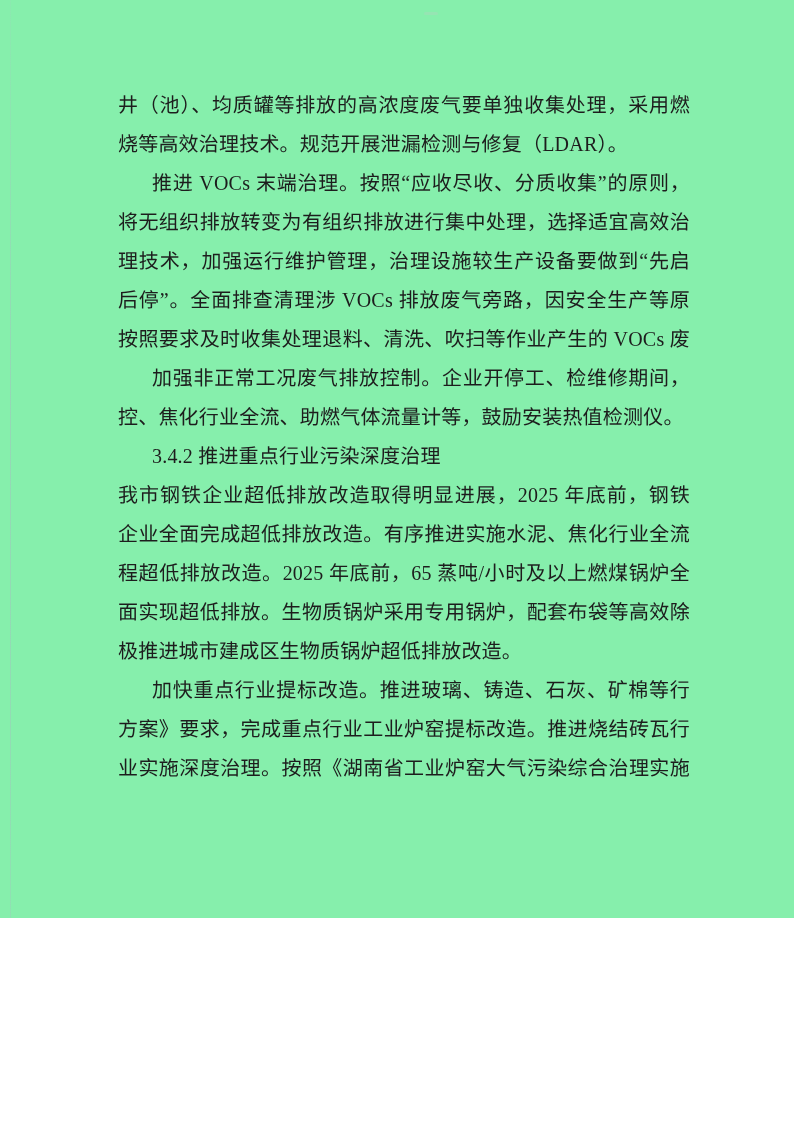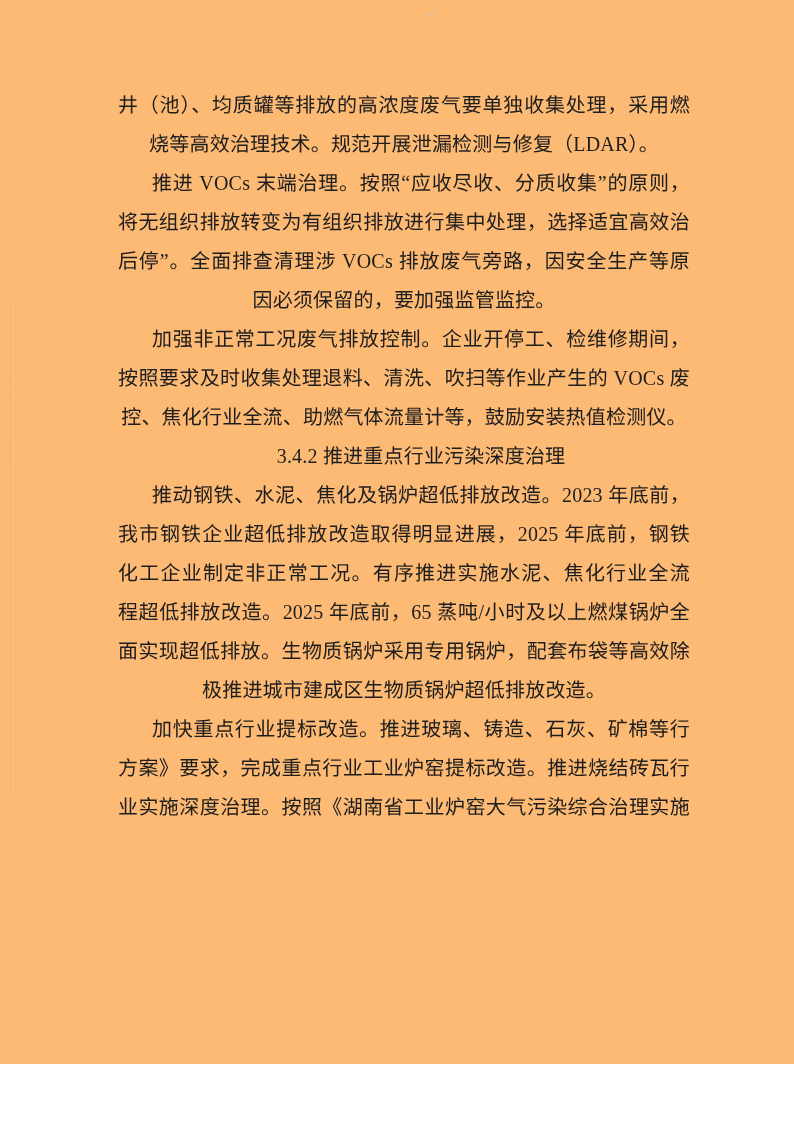--- a/index.html
+++ b/index.html
@@ -3,22 +3,22 @@
 <meta charset="utf-8">
 <style>
   html, body {
     margin: 0;
     padding: 0;
     background: #ffffff;
   }
   .page {
     position: relative;
     width: 794px;
-    height: 1064px;
-    background: #fdba74;
+    height: 918px;
+    background: #86efac;
     overflow: hidden;
     font-family: "Liberation Serif", "DejaVu Serif", serif;
   }
   
   .scan-edge {
     position: absolute;
     left: 10px;
     top: 0;
     width: 1px;
     height: 1126px;
@@ -50,49 +50,48 @@
     line-height: 39px;
     overflow: hidden;
     letter-spacing: 0.2px;
   }
   .line.fill {
     text-align: justify;
     text-align-last: justify;
   }
   .line.nofill {
     white-space: nowrap;
-    text-align: center;
+    text-align: left;
   }
   .line.indent {
     padding-left: 34px;
   }
   .line.bold {
     font-weight: normal;
   }
 </style>
 </head>
 <body>
 
 <div class="page">
   <div class="scan-edge"></div>
   <div class="scan-smudge-top"></div>
   <div class="text-block" id="text-block">
       <div class="line fill">井（池）、均质罐等排放的高浓度废气要单独收集处理，采用燃</div>
       <div class="line nofill">烧等高效治理技术。规范开展泄漏检测与修复（LDAR）。</div>
       <div class="line fill indent">推进 VOCs 末端治理。按照“应收尽收、分质收集”的原则，</div>
       <div class="line fill">将无组织排放转变为有组织排放进行集中处理，选择适宜高效治</div>
+      <div class="line fill">理技术，加强运行维护管理，治理设施较生产设备要做到“先启</div>
       <div class="line fill">后停”。全面排查清理涉 VOCs 排放废气旁路，因安全生产等原</div>
-      <div class="line nofill">因必须保留的，要加强监管监控。</div>
+      <div class="line fill">按照要求及时收集处理退料、清洗、吹扫等作业产生的 VOCs 废</div>
       <div class="line fill indent">加强非正常工况废气排放控制。企业开停工、检维修期间，</div>
-      <div class="line fill">按照要求及时收集处理退料、清洗、吹扫等作业产生的 VOCs 废</div>
       <div class="line nofill">控、焦化行业全流、助燃气体流量计等，鼓励安装热值检测仪。</div>
       <div class="line nofill indent bold">3.4.2 推进重点行业污染深度治理</div>
-      <div class="line fill indent">推动钢铁、水泥、焦化及锅炉超低排放改造。2023 年底前，</div>
       <div class="line fill">我市钢铁企业超低排放改造取得明显进展，2025 年底前，钢铁</div>
-      <div class="line fill">化工企业制定非正常工况。有序推进实施水泥、焦化行业全流</div>
+      <div class="line fill">企业全面完成超低排放改造。有序推进实施水泥、焦化行业全流</div>
       <div class="line fill">程超低排放改造。2025 年底前，65 蒸吨/小时及以上燃煤锅炉全</div>
       <div class="line fill">面实现超低排放。生物质锅炉采用专用锅炉，配套布袋等高效除</div>
       <div class="line nofill">极推进城市建成区生物质锅炉超低排放改造。</div>
       <div class="line fill indent">加快重点行业提标改造。推进玻璃、铸造、石灰、矿棉等行</div>
       <div class="line fill">方案》要求，完成重点行业工业炉窑提标改造。推进烧结砖瓦行</div>
       <div class="line fill">业实施深度治理。按照《湖南省工业炉窑大气污染综合治理实施</div>
     </div>
 </div>
 
 </body></html>

